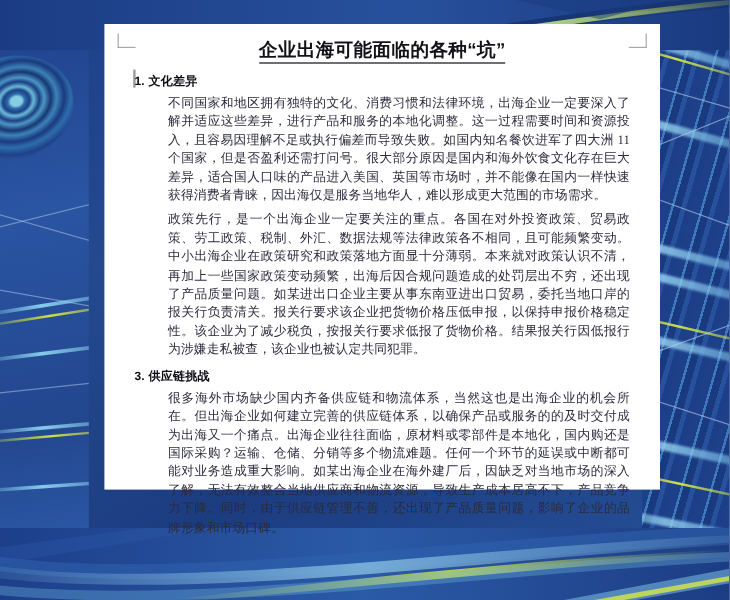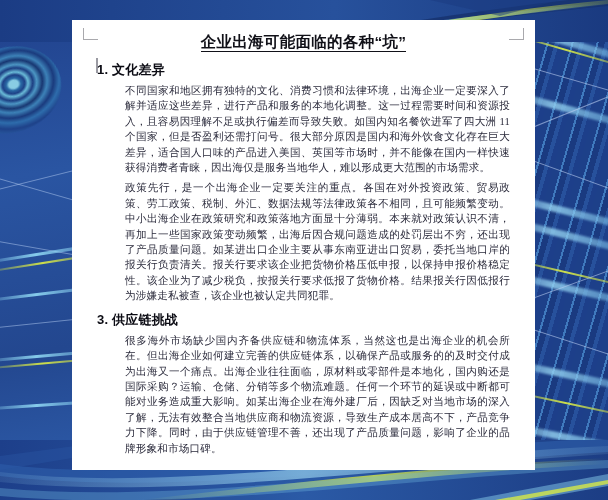--- a/index.html
+++ b/index.html
@@ -129,24 +129,24 @@
   .bottom-swoosh {
     position: absolute;
     left: 0; bottom: 0;
     width: 608px; height: 60px;
     overflow: hidden;
   }
 
   
   .page-sheet {
     position: absolute;
-    left: 72px;
+    left: 87px;
     top: 20px;
     width: 463px;
-    height: 450px;
+    height: 388px;
     background: #ffffff;
     box-shadow: 0 0 0 0 transparent;
   }
 
   .corner-mark {
     position: absolute;
     width: 14px;
     height: 11px;
     border-color: #a9a9ad;
     border-style: solid;
@@ -200,21 +200,21 @@
     text-align: justify;
     text-justify: inter-ideograph;
     text-indent: 2em;
     margin: 0 0 5px 0;
     letter-spacing: 0.15px;
   }
 
   .sec-head {
     font-family: "Liberation Sans", "DejaVu Sans", sans-serif;
     font-weight: bold;
-    font-size: 13px;
+    font-size: 10px;
     color: #0c0c14;
     margin: 7px 0 4px 0;
     letter-spacing: 0.2px;
   }
   .sec-para {
     text-indent: 0;
     margin-left: 28px;
   }
 </style>
 </head>

